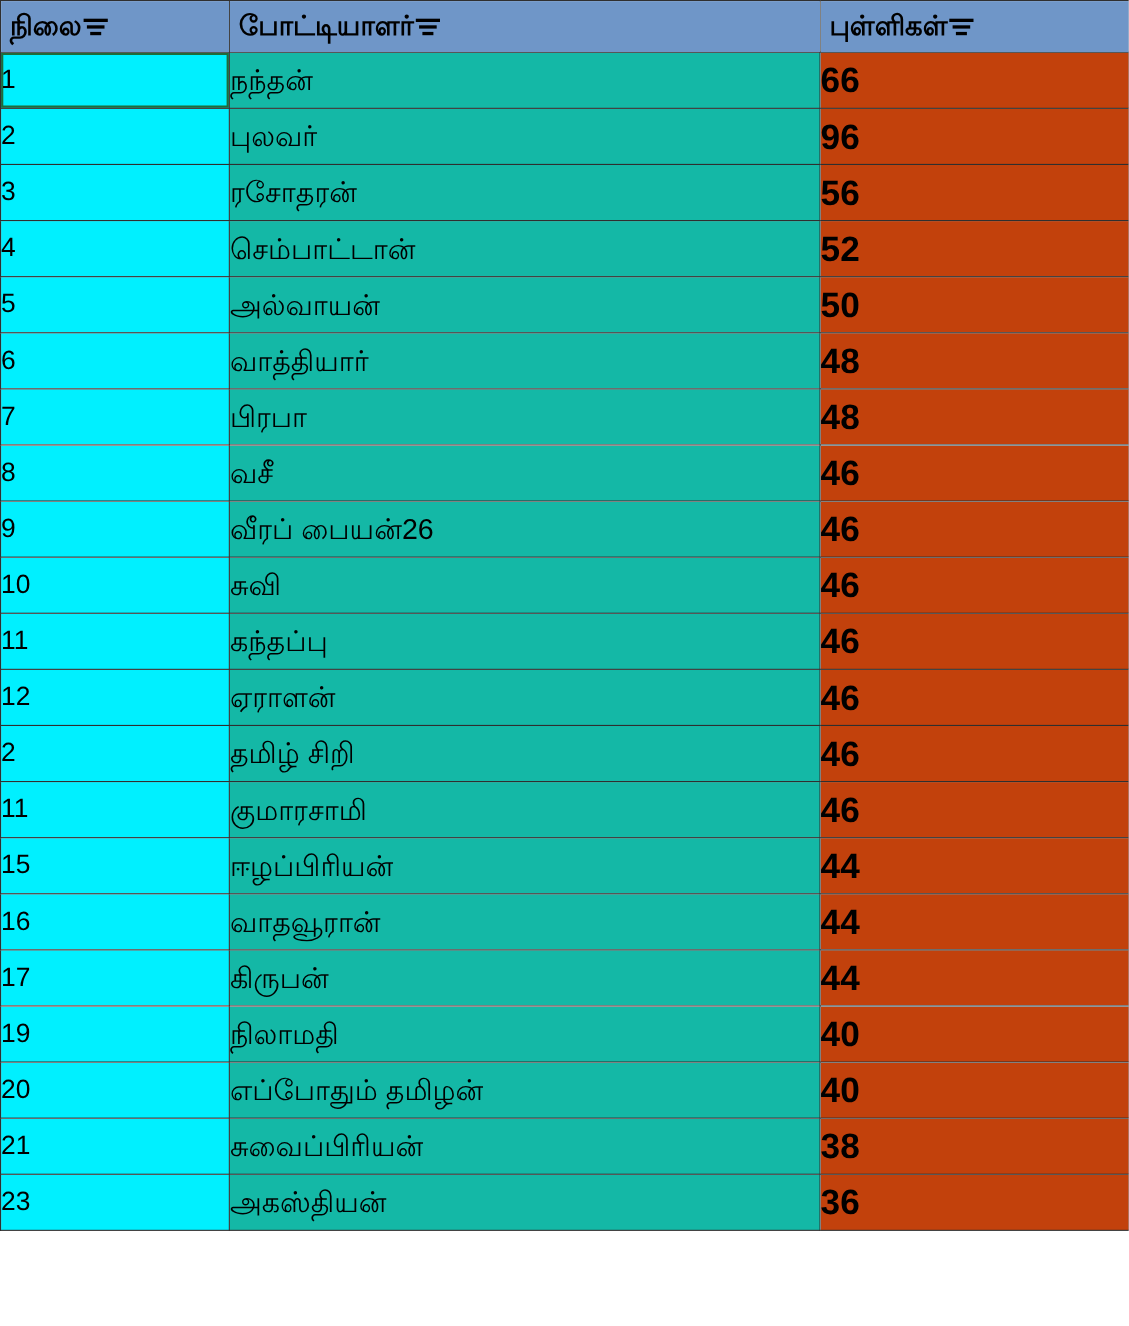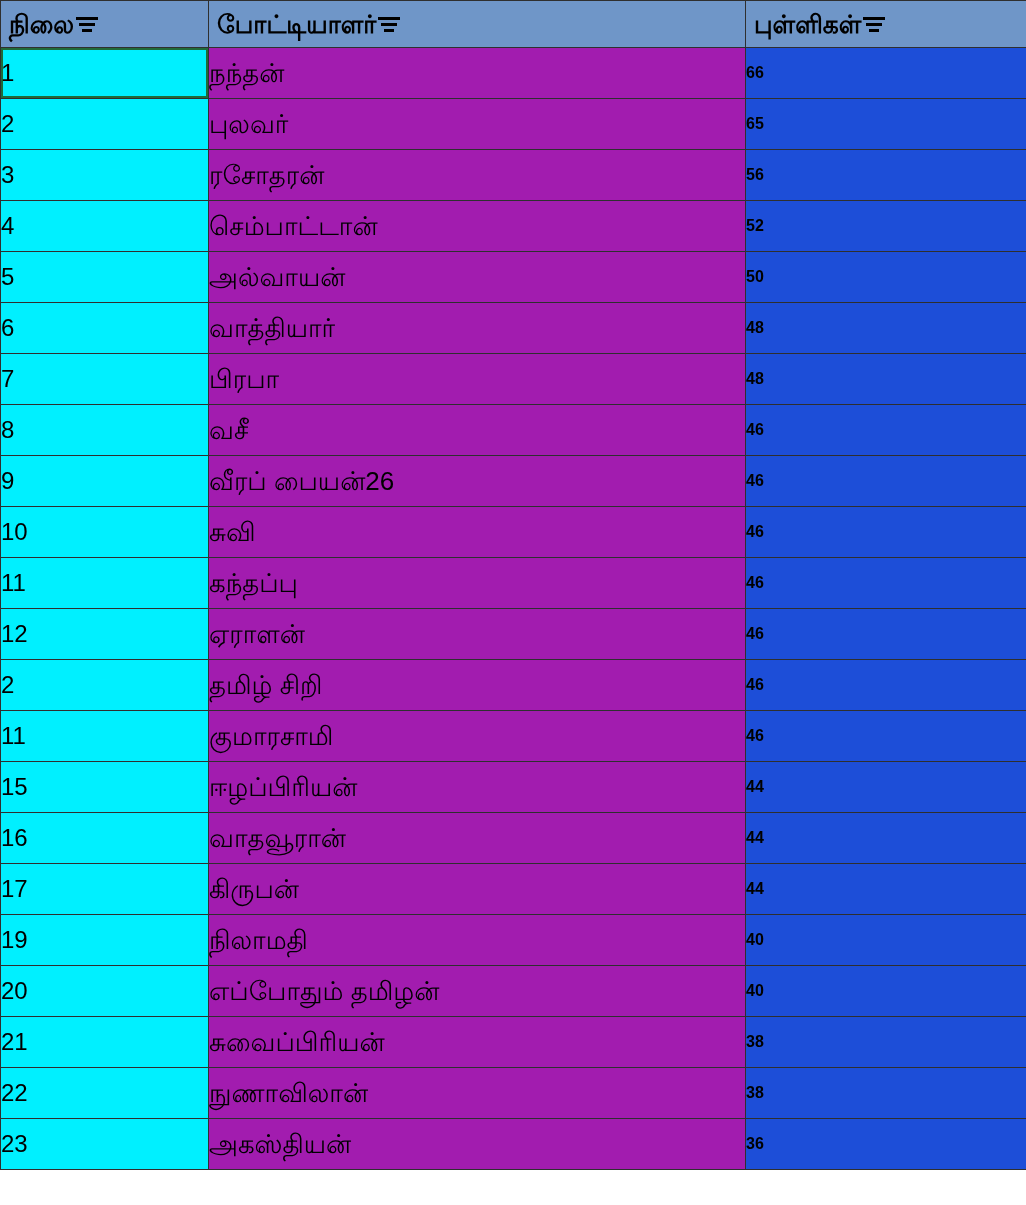--- a/index.html
+++ b/index.html
@@ -61,32 +61,32 @@
     background: #00f0ff;
     font-size: 24px;
     color: #000;
     padding: 0 0 0 8px;
     height: 50px;
     line-height: 50px;
     white-space: nowrap;
     overflow: hidden;
   }
   .cell-name {
-    background: #a21caf;
+    background: #14b8a6;
     font-size: 26px;
     color: #000;
     padding: 0 0 0 10px;
     height: 50px;
     line-height: 50px;
     white-space: nowrap;
     overflow: hidden;
   }
   .cell-points {
-    background: #1d4ed8;
-    font-size: 16px;
+    background: #c2410c;
+    font-size: 32px;
     font-weight: bold;
     color: #000;
     padding: 0 0 0 8px;
     height: 50px;
     line-height: 50px;
     white-space: nowrap;
     overflow: hidden;
   }
   
   tr.data-row.selected .cell-rank {
@@ -138,21 +138,21 @@
   </thead>
   <tbody>
       <tr class="data-row selected">
         <td class="cell-rank">1</td>
         <td class="cell-name">நந்தன்</td>
         <td class="cell-points">66</td>
       </tr>
       <tr class="data-row">
         <td class="cell-rank">2</td>
         <td class="cell-name">புலவர்</td>
-        <td class="cell-points">65</td>
+        <td class="cell-points">96</td>
       </tr>
       <tr class="data-row">
         <td class="cell-rank">3</td>
         <td class="cell-name">ரசோதரன்</td>
         <td class="cell-points">56</td>
       </tr>
       <tr class="data-row">
         <td class="cell-rank">4</td>
         <td class="cell-name">செம்பாட்டான்</td>
         <td class="cell-points">52</td>
@@ -231,23 +231,18 @@
         <td class="cell-rank">20</td>
         <td class="cell-name">எப்போதும் தமிழன்</td>
         <td class="cell-points">40</td>
       </tr>
       <tr class="data-row">
         <td class="cell-rank">21</td>
         <td class="cell-name">சுவைப்பிரியன்</td>
         <td class="cell-points">38</td>
       </tr>
       <tr class="data-row">
-        <td class="cell-rank">22</td>
-        <td class="cell-name">நுணாவிலான்</td>
-        <td class="cell-points">38</td>
-      </tr>
-      <tr class="data-row">
         <td class="cell-rank">23</td>
         <td class="cell-name">அகஸ்தியன்</td>
         <td class="cell-points">36</td>
       </tr>
     </tbody>
 </table>
 
 </body></html>

